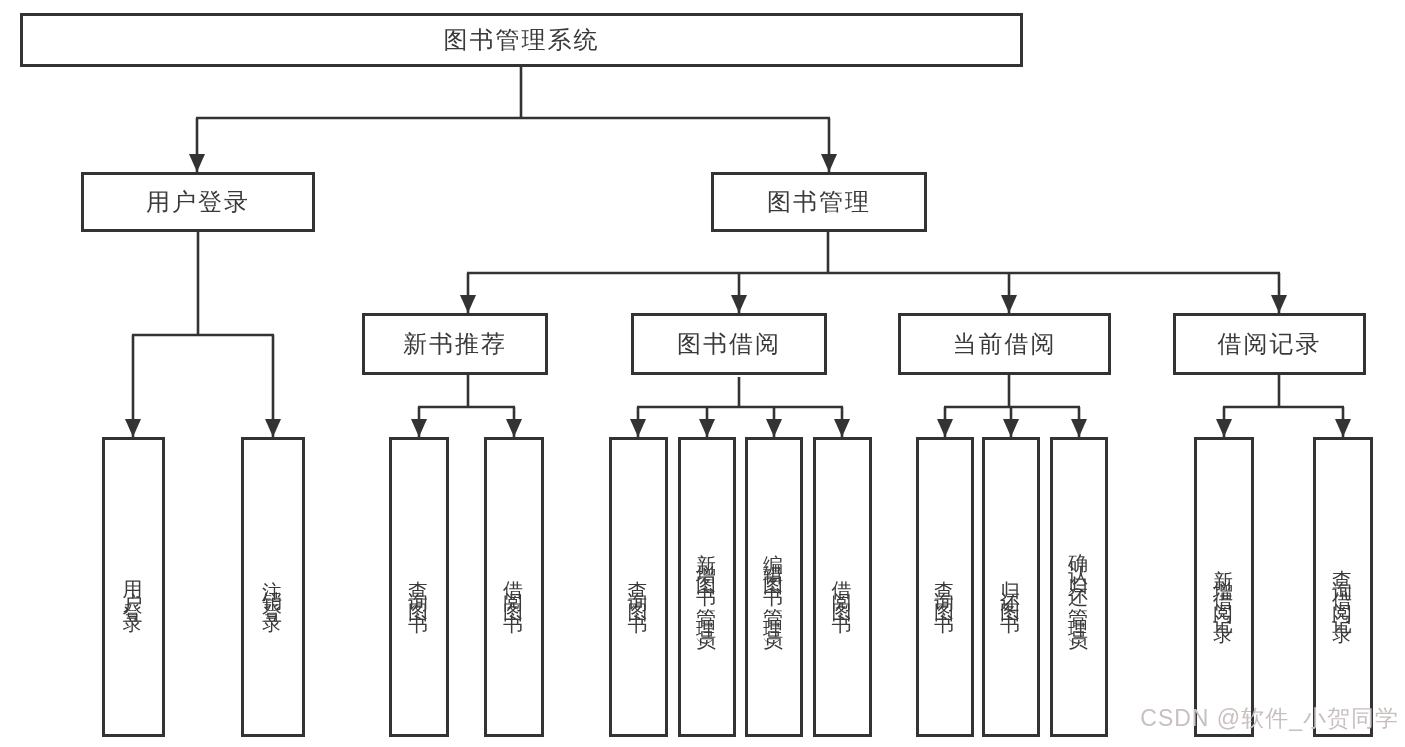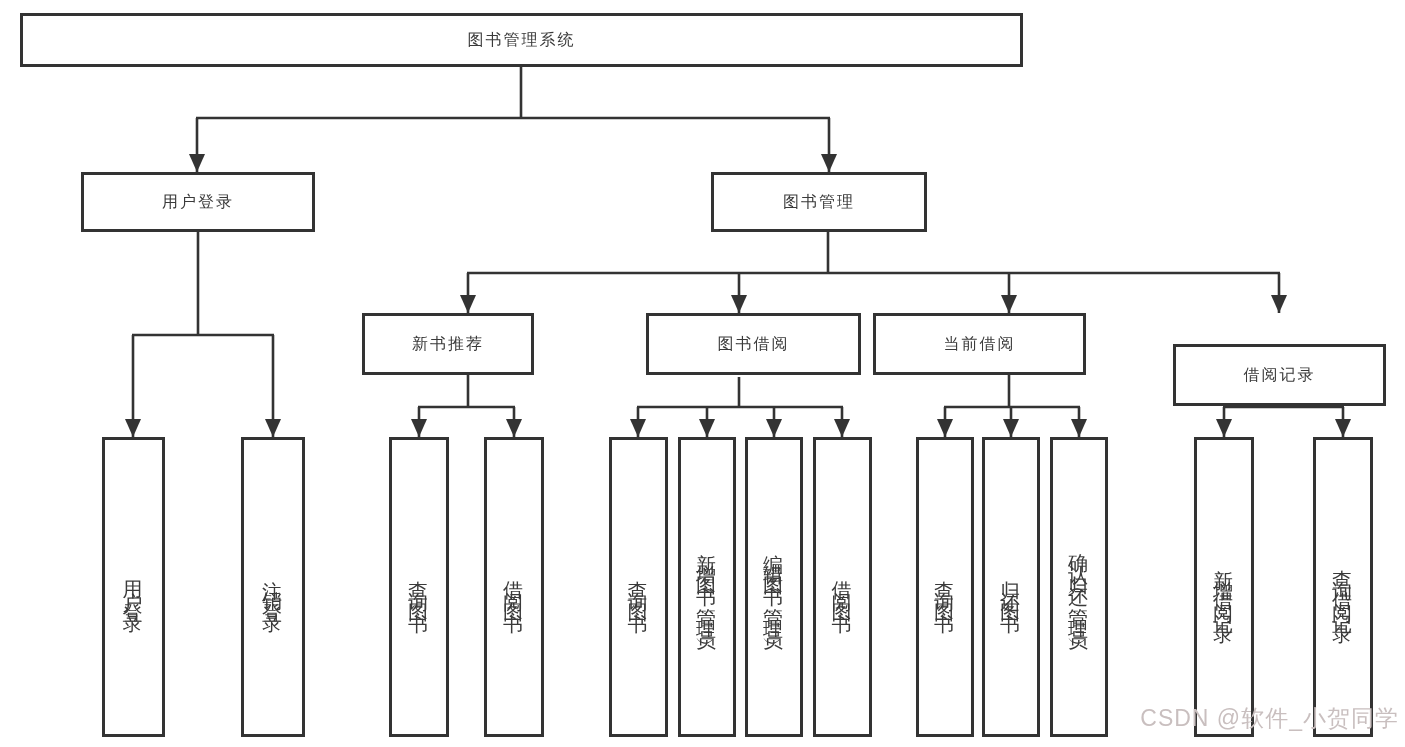--- a/index.html
+++ b/index.html
@@ -22,40 +22,40 @@
     pointer-events:none;
   }
   #connectors line{stroke:var(--line,#333);stroke-width:2.6px;}
   #connectors .arrowhead{fill:var(--line,#333);}
   .node{
     position:absolute;
     box-sizing:border-box;
     border:3px solid var(--line,#333);
     background:var(--box_bg,#fff);
     display:flex;align-items:center;justify-content:center;
-    font-size:16px;letter-spacing:2px;
+    font-size:24px;letter-spacing:2px;
     white-space:nowrap;
   }
   .leaf{
     top:437px;height:300px;
     writing-mode:vertical-rl;
     text-orientation:mixed;
     letter-spacing:11px;
     font-size:20px;
     white-space:nowrap;
   }
   
   .b-root{left:20px;top:13px;width:1003px;height:54px;}
   .b-user{left:81px;top:172px;width:234px;height:60px;}
   .b-mgmt{left:711px;top:172px;width:216px;height:60px;}
   .b-l3{top:313px;height:62px;}
-  .b-recommend{left:362px;width:172px;}
-  .b-borrow{left:646px;width:215px;}
-  .b-current{left:873px;width:213px;}
-  .b-records{left:1173px;width:213px;margin-top:31px;}
+  .b-recommend{left:362px;width:186px;}
+  .b-borrow{left:631px;width:196px;}
+  .b-current{left:898px;width:213px;}
+  .b-records{left:1173px;width:193px;}
   .f1{left:102px;width:63px;}
   .f2{left:241px;width:64px;}
   .f3{left:389px;width:60px;}
   .f4{left:484px;width:60px;}
   .f5{left:609px;width:59px;}
   .f6{left:678px;width:58px;}
   .f7{left:745px;width:58px;}
   .f8{left:813px;width:59px;}
   .f9{left:916px;width:58px;}
   .f10{left:982px;width:58px;}

